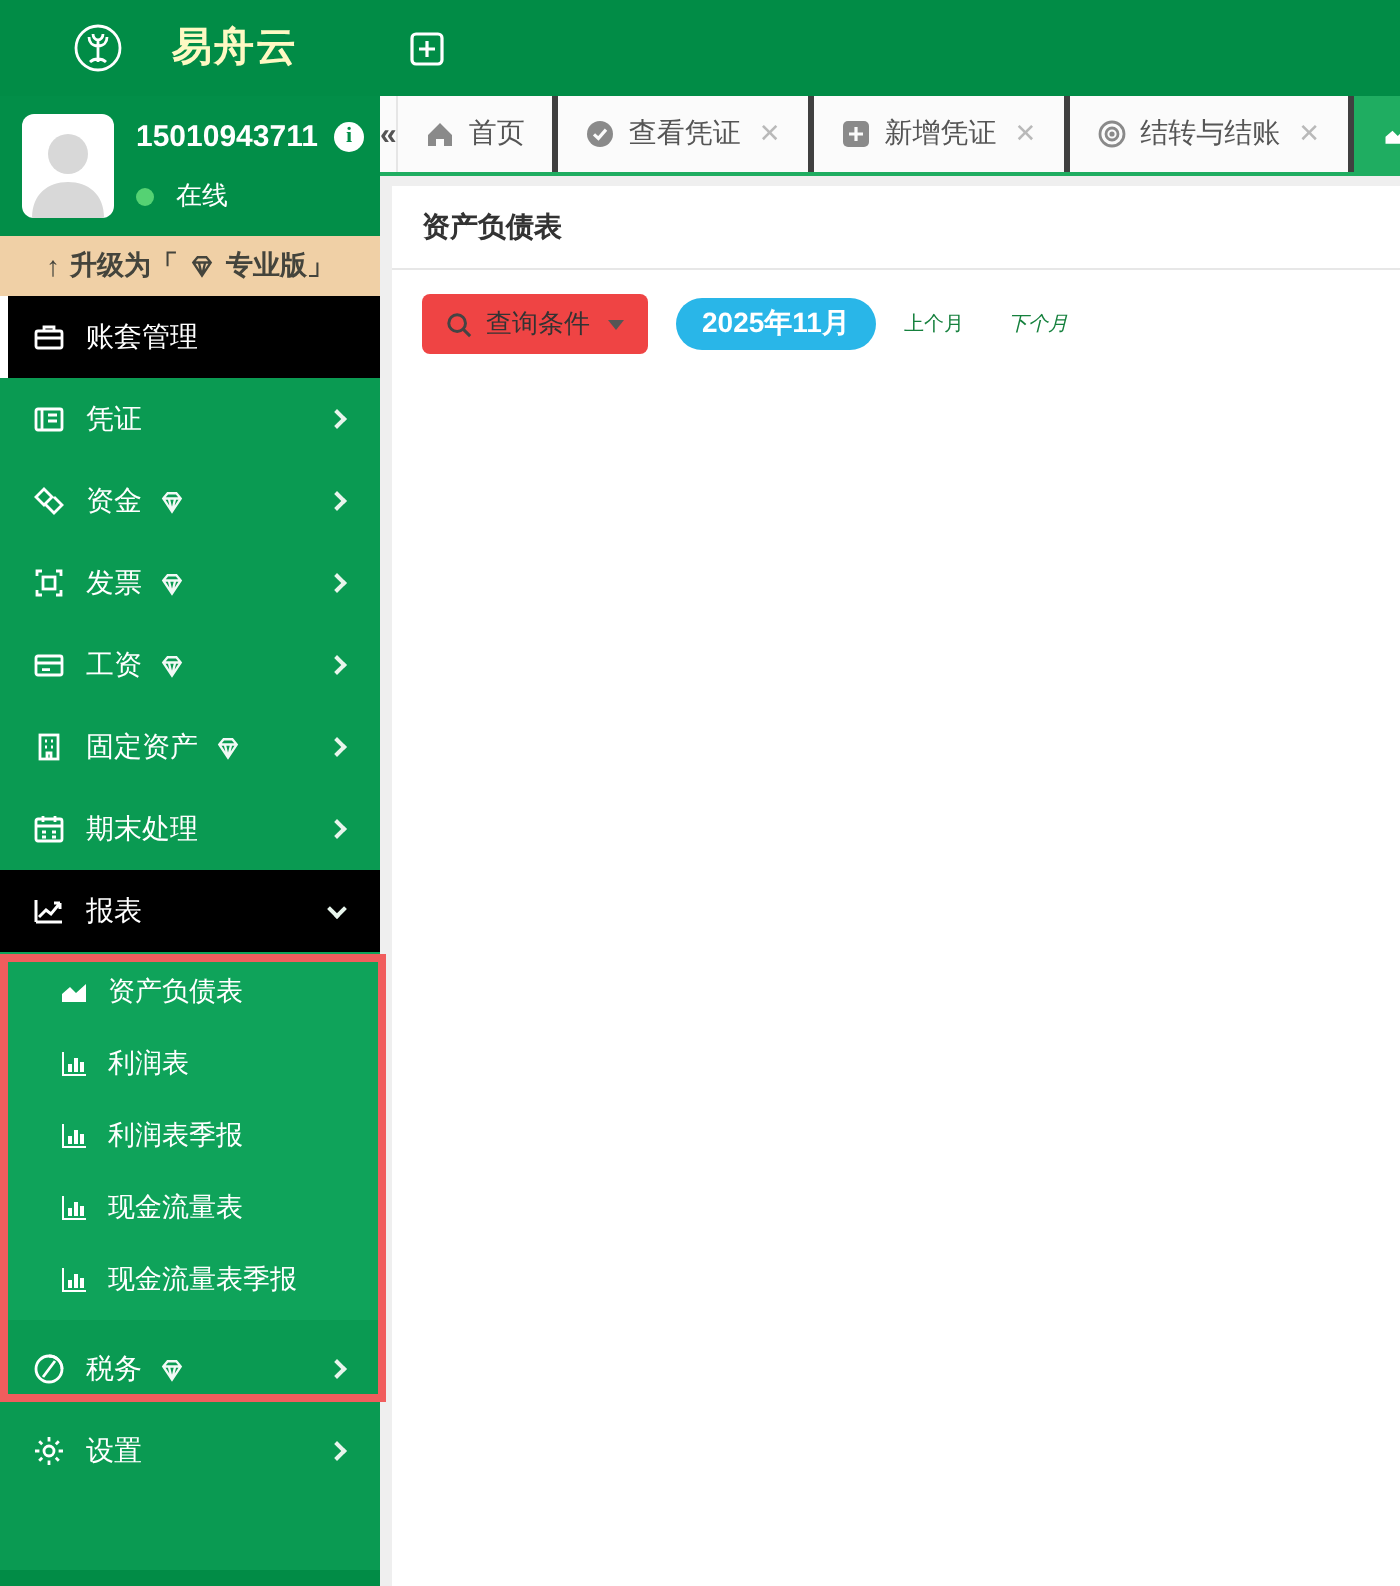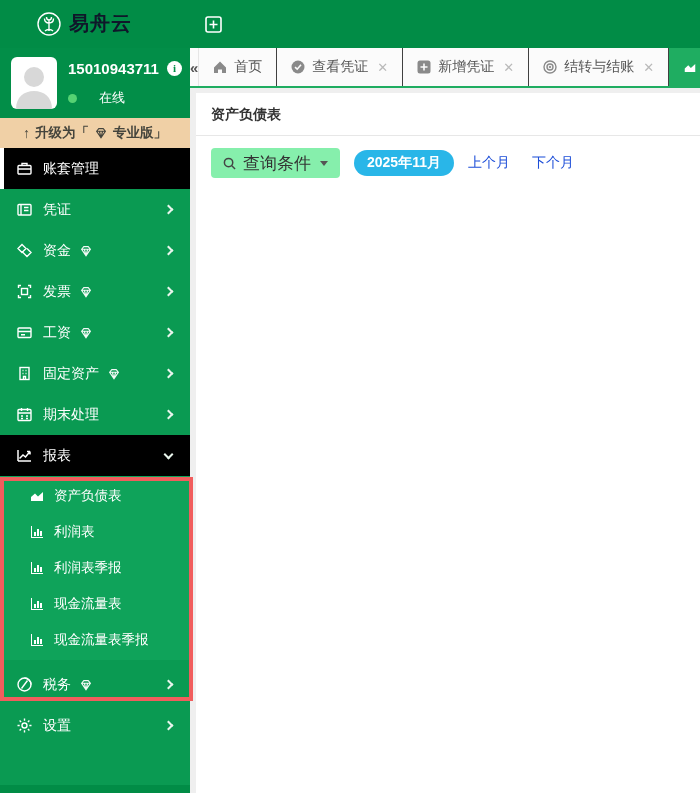--- a/index.html
+++ b/index.html
@@ -1,31 +1,31 @@
 <!DOCTYPE html>
 <html><head>
 <meta charset="utf-8">
 <style>
   * { margin:0; padding:0; box-sizing:border-box; }
   html,body { width:700px; height:793px; font-family:"Liberation Sans","DejaVu Sans",sans-serif; background:#fff; overflow:hidden; }
   .stage { position:relative; width:700px; height:793px; overflow:hidden; }
 
   
   .topbar { position:absolute; left:0; top:0; width:700px; height:48px; background:#018C46; }
-  .logo { position:absolute; left:36px; top:10px; display:flex; align-items:center; gap:7px; color:#0f172a; }
+  .logo { position:absolute; left:36px; top:10px; display:flex; align-items:center; gap:24px; color:#fef9c3; }
   .logo-text { font-size:20px; font-weight:700; letter-spacing:1px; }
   .grid-btn { position:absolute; left:204px; top:15px; width:19px; height:19px; color:#fff; cursor:pointer; }
 
   
   .sidebar { position:absolute; left:0; top:48px; width:190px; height:745px; background:#0A9A52; }
   .user-area { height:70px; background:#028E48; position:relative; }
   .avatar { position:absolute; left:11px; top:9px; width:46px; height:52px; background:#fff; border-radius:6px; overflow:hidden; }
   .phone { position:absolute; left:68px; top:12px; color:#fff; font-size:15px; font-weight:700; }
   .info-ic { position:absolute; left:167px; top:13px; width:15px; height:15px; background:#fff; color:#028E48; border-radius:50%; font-size:11px; font-weight:700; text-align:center; line-height:15px; font-family:"Liberation Serif",serif; }
-  .status { position:absolute; left:68px; top:41px; display:flex; align-items:center; gap:22px; color:#fff; font-size:13px; }
+  .status { position:absolute; left:68px; top:41px; display:flex; align-items:center; gap:11px; color:#fff; font-size:13px; }
   .dot { width:9px; height:9px; border-radius:50%; background:#55D273; }
 
   .upgrade { height:30px; background:#F0D0A6; color:#44443C; font-size:13.5px; font-weight:700; display:flex; align-items:center; justify-content:center; gap:5px; cursor:pointer; }
   .up-arrow { font-weight:700; font-size:14px; }
   .gem-dark svg { display:block; }
 
   .menu { position:relative; }
   .m-item { height:41px; display:flex; align-items:center; padding:0 18px 0 16px; color:#fff; cursor:pointer; position:relative; }
   .m-item.dark { background:#000000; }
   .m-item.dark.leftbar::before { content:""; position:absolute; left:0; top:0; bottom:0; width:4px; background:#fff; }
@@ -43,37 +43,37 @@
   .sidebar-bottom { position:absolute; left:0; bottom:0; width:190px; height:8px; background:#018C46; }
   .collapse-handle { position:absolute; left:190px; top:655px; width:13px; height:54px; background:#018C46; border-radius:0 10px 10px 0; cursor:pointer; display:flex; align-items:center; justify-content:center; }
   .collapse-handle .chevl { width:6px; height:6px; border-left:2px solid #fff; border-bottom:2px solid #fff; transform:rotate(45deg); margin-left:2px; }
 
   .annotation { position:absolute; left:0px; top:477px; width:193px; height:224px; border:4px solid #F15D5D; pointer-events:none; z-index:20; }
 
   
   .main { position:absolute; left:190px; top:48px; width:510px; height:745px; background:#EFEFEF; display:flex; flex-direction:column; }
   .tabbar { height:40px; background:#FBFBFB; border-bottom:2px solid #1FAD61; display:flex; align-items:stretch; overflow:hidden; }
   .scroll-btn { width:30px; display:flex; align-items:center; justify-content:center; color:#555; border-right:1px solid #e6e6e6; cursor:pointer; background:#FBFBFB; font-size:15px; font-weight:700; }
-  .tab { display:flex; align-items:center; gap:7px; padding:0 14px; font-size:14px; color:#555; border-right:1px solid #404040; cursor:pointer; white-space:nowrap; background:#FBFBFB; }
+  .tab { display:flex; align-items:center; gap:7px; padding:0 14px; font-size:14px; color:#555; border-right:3px solid #404040; cursor:pointer; white-space:nowrap; background:#FBFBFB; }
   .tab .tic { width:14px; height:14px; display:flex; align-items:center; color:#8a8a8a; }
   .tab .close { color:#b9b9b9; font-size:13px; margin-left:2px; }
   .tab.active { background:#1FAD61; color:#fff; border-right:none; flex:1 0 auto; }
   .tab.active .tic { color:#fff; }
 
   .gapstrip { height:5px; background:#EFEFEF; }
   .panel { flex:1; margin-left:6px; background:#fff; display:flex; flex-direction:column; }
   .panel-header { padding:12px 15px 11px; border-bottom:1px solid #E7E7E7; }
   .panel-title { font-size:14px; font-weight:700; color:#333; }
   .toolbar { padding:12px 15px; display:flex; align-items:center; gap:14px; }
-  .query-btn { height:30px; background:#86efac; border:none; border-radius:4px; padding:0 12px; font-size:17px; color:#333; display:flex; align-items:center; gap:7px; cursor:pointer; font-family:inherit; }
+  .query-btn { height:30px; background:#ef4444; border:none; border-radius:4px; padding:0 12px; font-size:13px; color:#333; display:flex; align-items:center; gap:7px; cursor:pointer; font-family:inherit; }
   .query-btn .qic { width:13px; height:13px; color:#444; display:flex; }
   .caret { width:0; height:0; border-left:4px solid transparent; border-right:4px solid transparent; border-top:5px solid #555; margin-left:2px; }
   .period-badge { height:26px; padding:12px 13px; background:#29B6E8; color:#fff; font-size:14px; font-weight:700; border-radius:13px; display:flex; align-items:center; cursor:pointer; }
-  .nav-month { font-size:14px; color:#1d4ed8; cursor:default; }
-  .nav-month.next { margin-left:8px; }
+  .nav-month { font-size:10px; color:#15803d; cursor:default; }
+  .nav-month.next { margin-left:8px;font-style:italic; }
   .blank { flex:1; background:#fff; }
 
   svg { display:block; }
 </style>
 </head>
 <body>
 
 <div class="stage">
 
   <div class="topbar">

